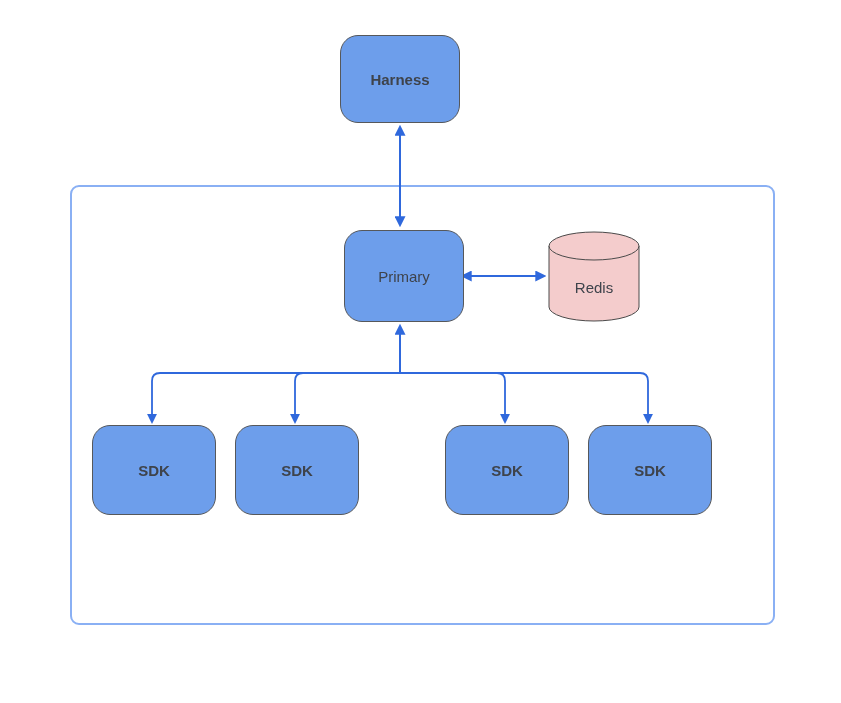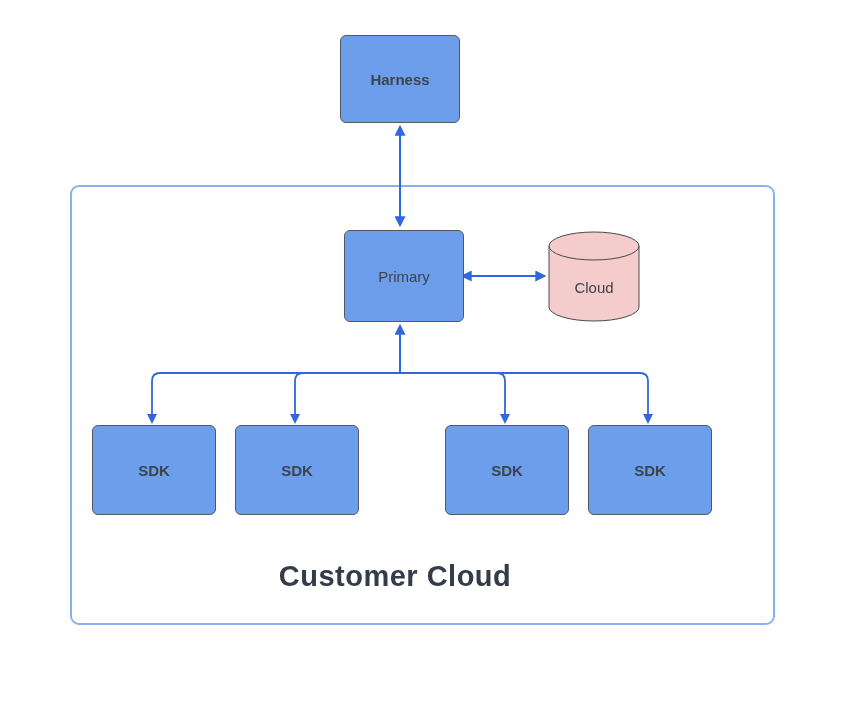--- a/index.html
+++ b/index.html
@@ -45,21 +45,21 @@
   }
   .connector-layer path { stroke: var(--connector); fill: none; }
   .connector-layer .arrowhead { fill: var(--connector); stroke: none; }
   .node {
     position: absolute;
     display: flex;
     align-items: center;
     justify-content: center;
     background: var(--node-fill);
     border: 1px solid var(--node-border);
-    border-radius: 6px;
+    border-radius: 18px;
     color: var(--label-text);
     font-size: 15px;
   }
   .node .label { text-align: center; }
   .bold { font-weight: bold; }
   .node-harness { left: 340px; top: 35px;  width: 120px; height: 88px; }
   .node-primary { left: 344px; top: 230px; width: 120px; height: 92px; }
   .node-sdk     { top: 425px; width: 124px; height: 90px; }
   .node-sdk1 { left: 92px; }
   .node-sdk2 { left: 235px; }
@@ -123,31 +123,30 @@
 
   <div class="node node-primary">
     <span class="label">Primary</span>
   </div>
 
   <div class="node-redis">
     <svg width="92" height="91" viewBox="0 0 92 91">
       <path class="cyl-shape" d="M1,15 V76 A45 14 0 0 0 91 76 V15"></path>
       <ellipse class="cyl-shape" cx="46" cy="15" rx="45" ry="14"></ellipse>
     </svg>
-    <span class="label">Cloud</span>
+    <span class="label">Redis</span>
   </div>
 
   <div class="node node-sdk node-sdk1">
     <span class="label bold">SDK</span>
   </div>
   <div class="node node-sdk node-sdk2">
     <span class="label bold">SDK</span>
   </div>
   <div class="node node-sdk node-sdk3">
     <span class="label bold">SDK</span>
   </div>
   <div class="node node-sdk node-sdk4">
     <span class="label bold">SDK</span>
   </div>
 
-  <div class="container-title">Customer Cloud</div>
 
 </div>
 
 </body></html>

